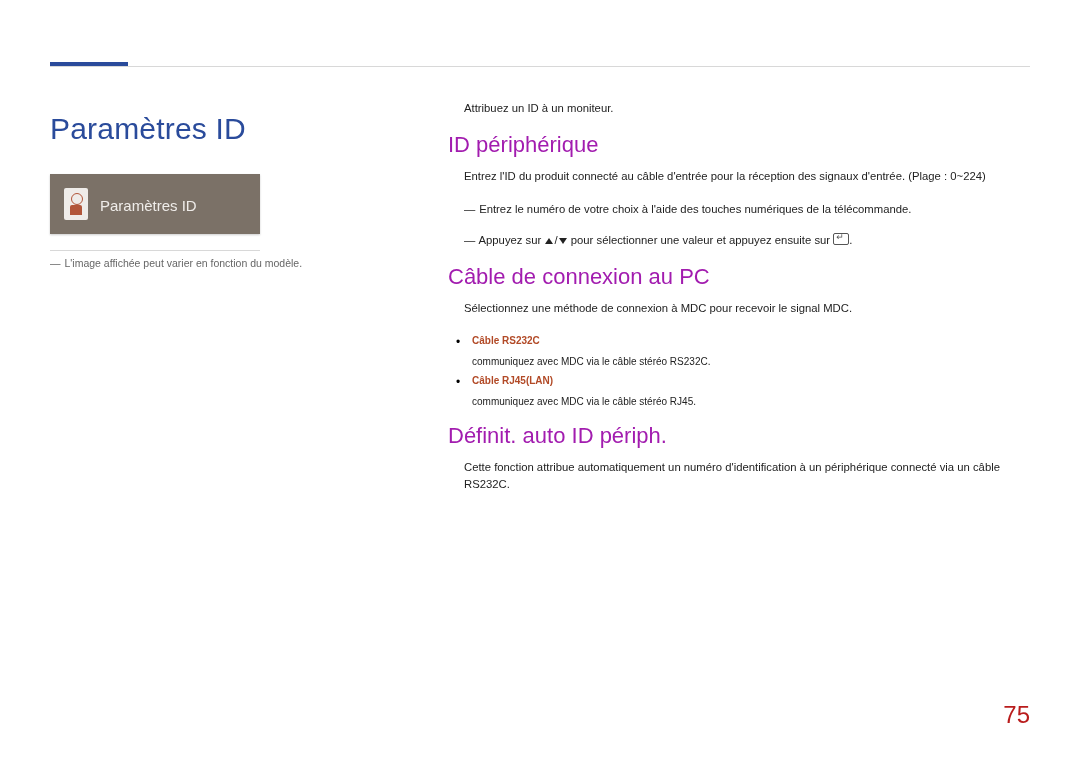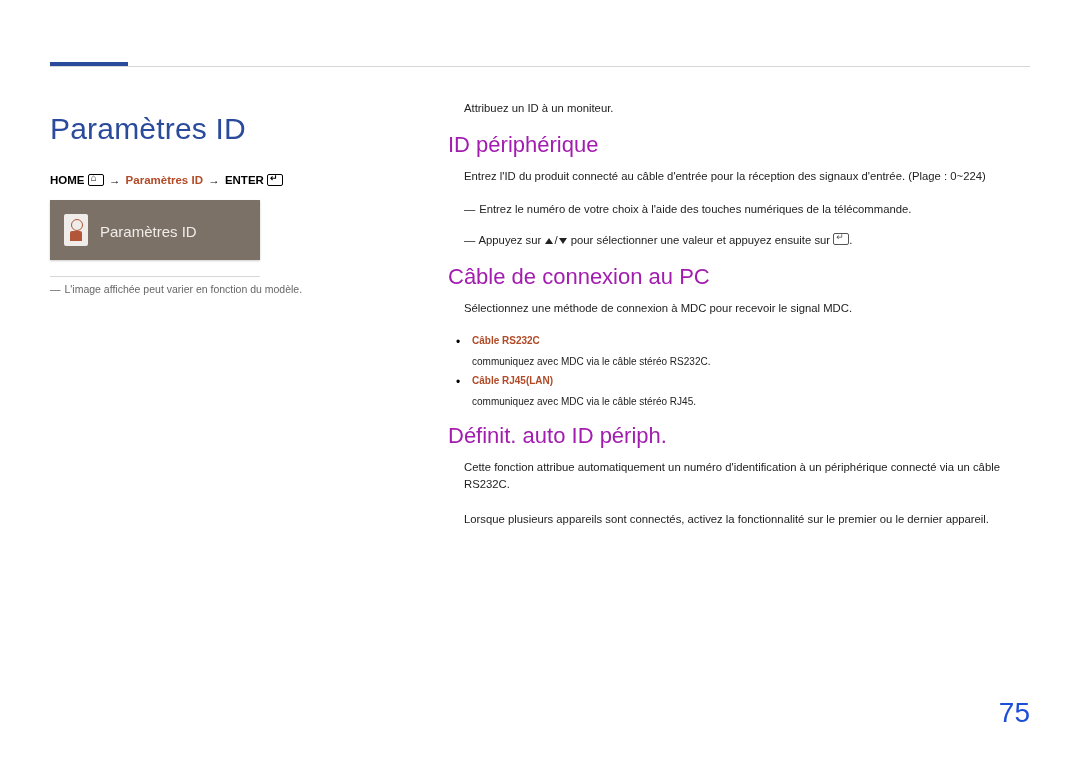--- a/index.html
+++ b/index.html
@@ -212,45 +212,36 @@
       display: block;
       color: #222;
       margin-top: 10px;
     }
 
     
     .pagenum {
       position: absolute;
       right: 50px;
       bottom: 34px;
-      font-size: 28px;
-      color: #1d4ed8;
+      font-size: 24px;
+      color: #b91c1c;
       font-weight: 300;
     }
   </style>
 </head>
 <body>
 
 <div class="header-bar">
   <div class="blue-tick"></div>
   <div class="rule-inner"></div>
 </div>
 
 <div class="left-col">
   <h1 class="pagetitle">Paramètres ID</h1>
 
-  <div class="navpath">
-    <span>HOME</span>
-    <span class="icon-house"></span>
-    <span class="glyph">→</span>
-    <span class="accent">Paramètres ID</span>
-    <span class="glyph">→</span>
-    <span>ENTER</span>
-    <span class="icon-enter"></span>
-  </div>
 
   <div class="mini">
     <div class="mini-badge"></div>
     <div class="mini-label">Paramètres ID</div>
   </div>
 
   <div class="left-rule"></div>
   <div class="note-left">
     <span class="dash">―</span><span>L'image affichée peut varier en fonction du modèle.</span>
   </div>
@@ -281,16 +272,15 @@
       <span class="opt-desc">communiquez avec MDC via le câble stéréo RS232C.</span>
     </li>
     <li>
       <span class="opt-label">Câble RJ45(LAN)</span>
       <span class="opt-desc">communiquez avec MDC via le câble stéréo RJ45.</span>
     </li>
   </ul>
 
   <h2 class="sect">Définit. auto ID périph.</h2>
   <p class="body">Cette fonction attribue automatiquement un numéro d'identification à un périphérique connecté via un câble RS232C.</p>
-  <p class="body">Lorsque plusieurs appareils sont connectés, activez la fonctionnalité sur le premier ou le dernier appareil.</p>
 </div>
 
 <div class="pagenum">75</div>
 
 </body></html>

